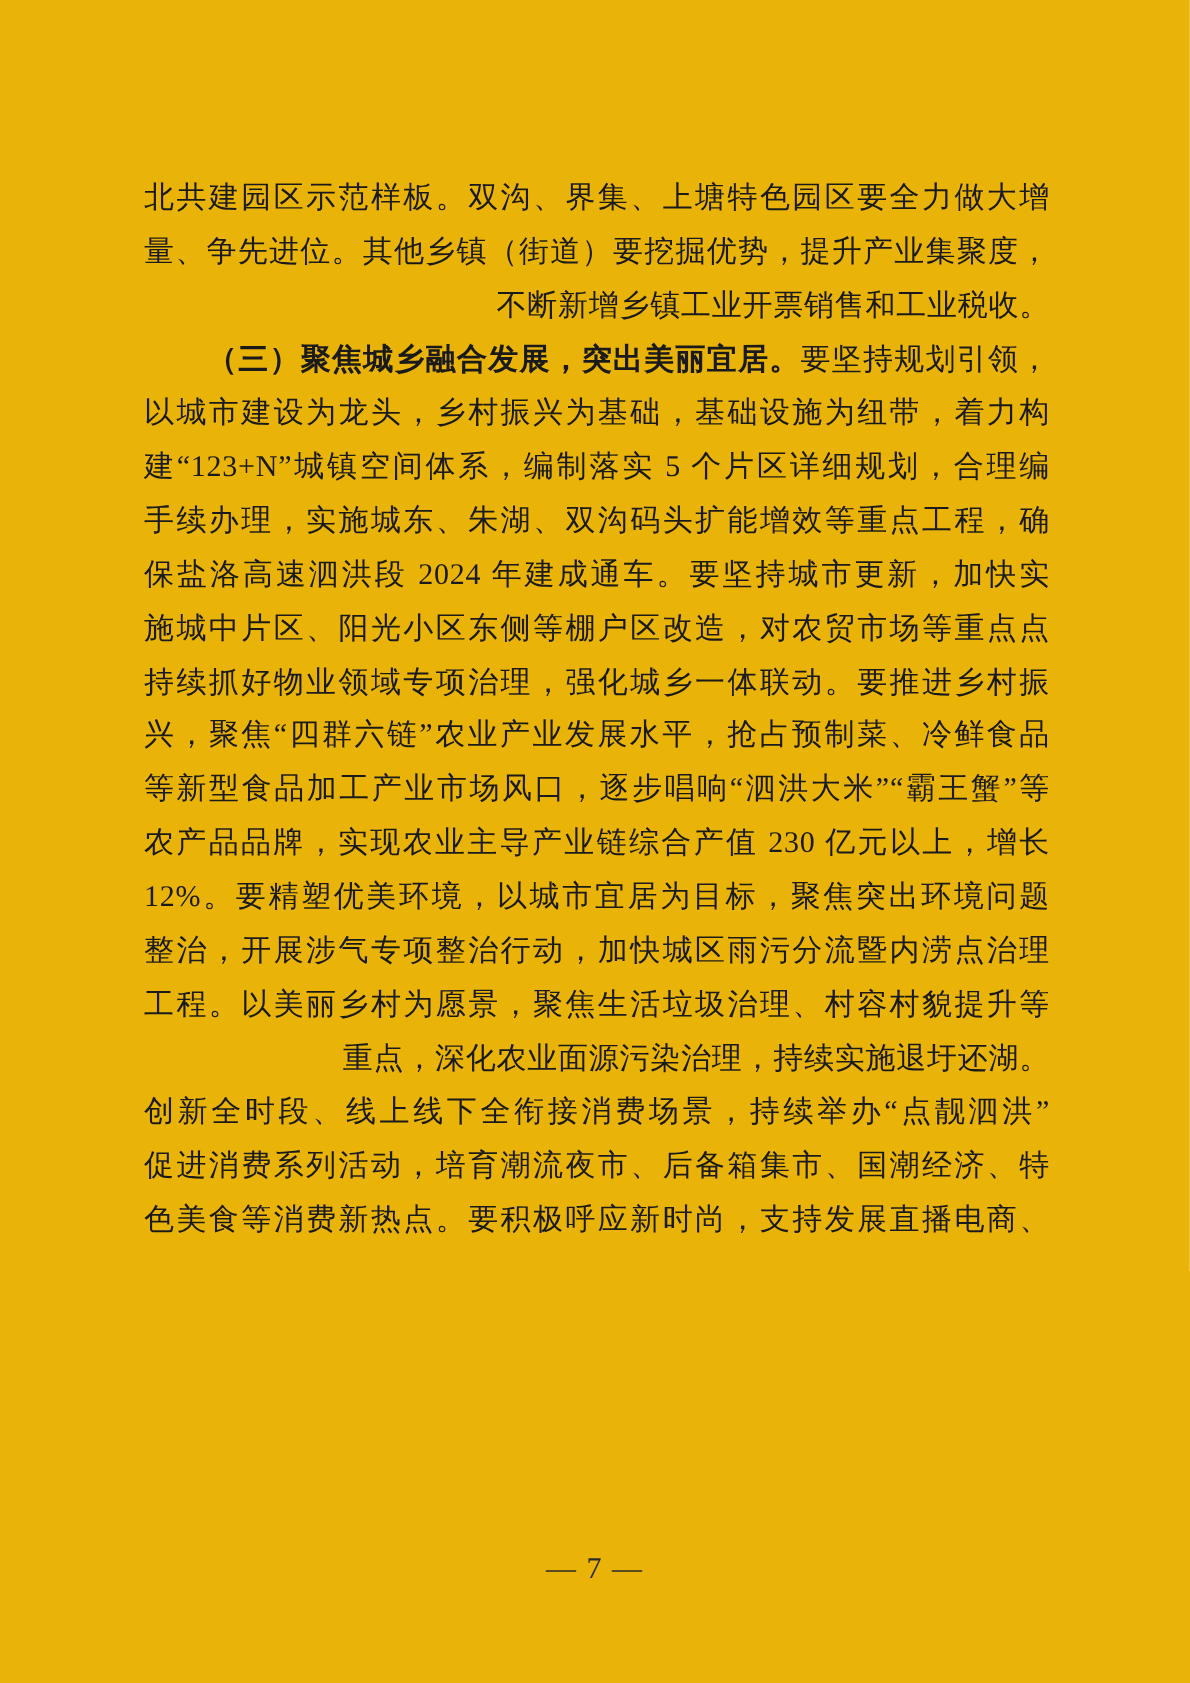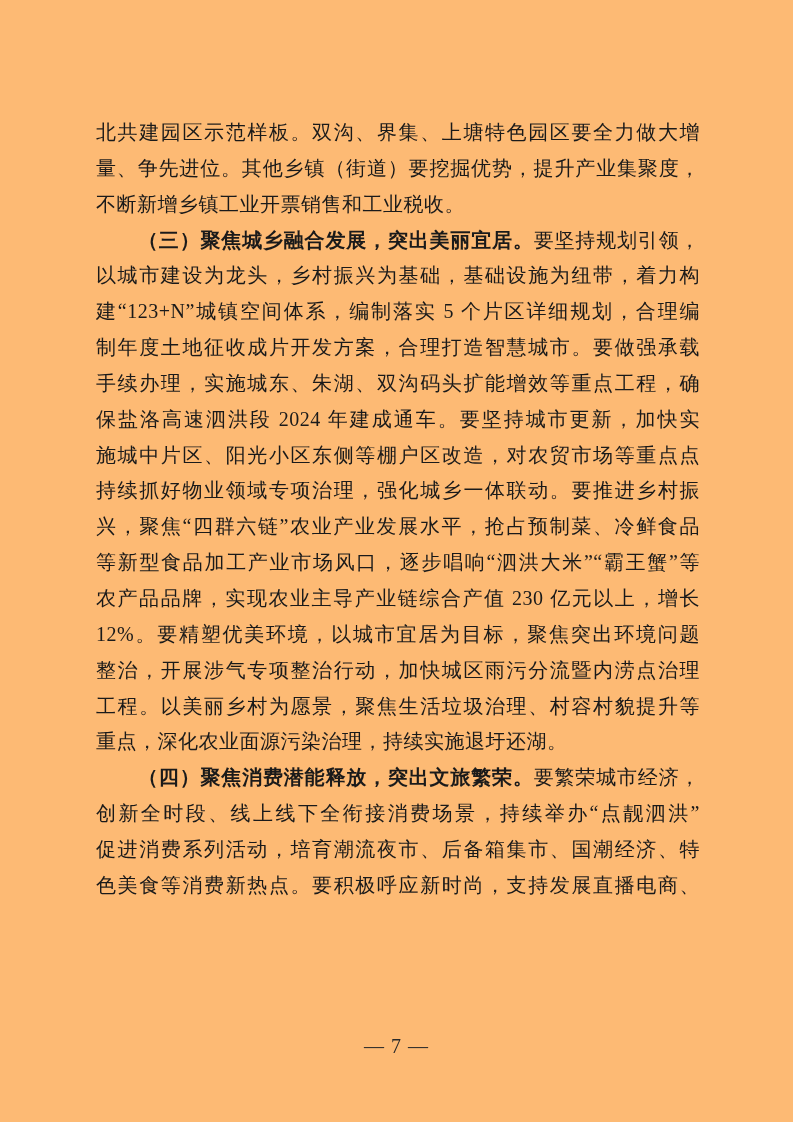--- a/index.html
+++ b/index.html
@@ -8,35 +8,35 @@
     background: #ffffff;
     position: relative;
     font-family: "Liberation Serif", "DejaVu Serif", serif;
     color: #1a1a1a;
     overflow: hidden;
   }
   .page {
     position: absolute;
     left: 0; top: 0;
     width: 793px; height: 1122px;
-    background: #fdba74;
+    background: #eab308;
   }
   .doc-body {
     position: absolute;
     left: 96px;
     top: 115px;
     width: 604px;
   }
   .paragraph { }
   .line {
     font-size: 20px;
     line-height: 35.85px;
     height: 35.85px;
     overflow: hidden;
-    text-align: left;
+    text-align: right;
     white-space: normal;
     letter-spacing: 0.5px;
   }
   .line.j {
     text-align: justify;
     text-align-last: justify;
   }
   .line.indent {
     text-indent: 42px;
   }
@@ -64,35 +64,33 @@
   <div class="doc-body">
       <div class="paragraph">
         <div class="line j"><span class="seg">北共建园区示范样板。双沟、界集、上塘特色园区要全力做大增</span></div>
         <div class="line j"><span class="seg">量、争先进位。其他乡镇（街道）要挖掘优势，提升产业集聚度，</span></div>
         <div class="line"><span class="seg">不断新增乡镇工业开票销售和工业税收。</span></div>
       </div>
       <div class="paragraph">
         <div class="line j indent"><span class="seg bold">（三）聚焦城乡融合发展，突出美丽宜居。</span><span class="seg">要坚持规划引领，</span></div>
         <div class="line j"><span class="seg">以城市建设为龙头，乡村振兴为基础，基础设施为纽带，着力构</span></div>
         <div class="line j"><span class="seg">建“123+N”城镇空间体系，编制落实 5 个片区详细规划，合理编</span></div>
-        <div class="line j"><span class="seg">制年度土地征收成片开发方案，合理打造智慧城市。要做强承载</span></div>
         <div class="line j"><span class="seg">手续办理，实施城东、朱湖、双沟码头扩能增效等重点工程，确</span></div>
         <div class="line j"><span class="seg">保盐洛高速泗洪段 2024 年建成通车。要坚持城市更新，加快实</span></div>
         <div class="line j"><span class="seg">施城中片区、阳光小区东侧等棚户区改造，对农贸市场等重点点</span></div>
         <div class="line j"><span class="seg">持续抓好物业领域专项治理，强化城乡一体联动。要推进乡村振</span></div>
         <div class="line j"><span class="seg">兴，聚焦“四群六链”农业产业发展水平，抢占预制菜、冷鲜食品</span></div>
         <div class="line j"><span class="seg">等新型食品加工产业市场风口，逐步唱响“泗洪大米”“霸王蟹”等</span></div>
         <div class="line j"><span class="seg">农产品品牌，实现农业主导产业链综合产值 230 亿元以上，增长</span></div>
         <div class="line j"><span class="seg">12%。要精塑优美环境，以城市宜居为目标，聚焦突出环境问题</span></div>
         <div class="line j"><span class="seg">整治，开展涉气专项整治行动，加快城区雨污分流暨内涝点治理</span></div>
         <div class="line j"><span class="seg">工程。以美丽乡村为愿景，聚焦生活垃圾治理、村容村貌提升等</span></div>
         <div class="line"><span class="seg">重点，深化农业面源污染治理，持续实施退圩还湖。</span></div>
       </div>
       <div class="paragraph">
-        <div class="line j indent"><span class="seg bold">（四）聚焦消费潜能释放，突出文旅繁荣。</span><span class="seg">要繁荣城市经济，</span></div>
         <div class="line j"><span class="seg">创新全时段、线上线下全衔接消费场景，持续举办“点靓泗洪”</span></div>
         <div class="line j"><span class="seg">促进消费系列活动，培育潮流夜市、后备箱集市、国潮经济、特</span></div>
         <div class="line j"><span class="seg">色美食等消费新热点。要积极呼应新时尚，支持发展直播电商、</span></div>
       </div>
     </div>
   <div class="footer">
     <span>— 7 —</span>
   </div>
 </div>
 

